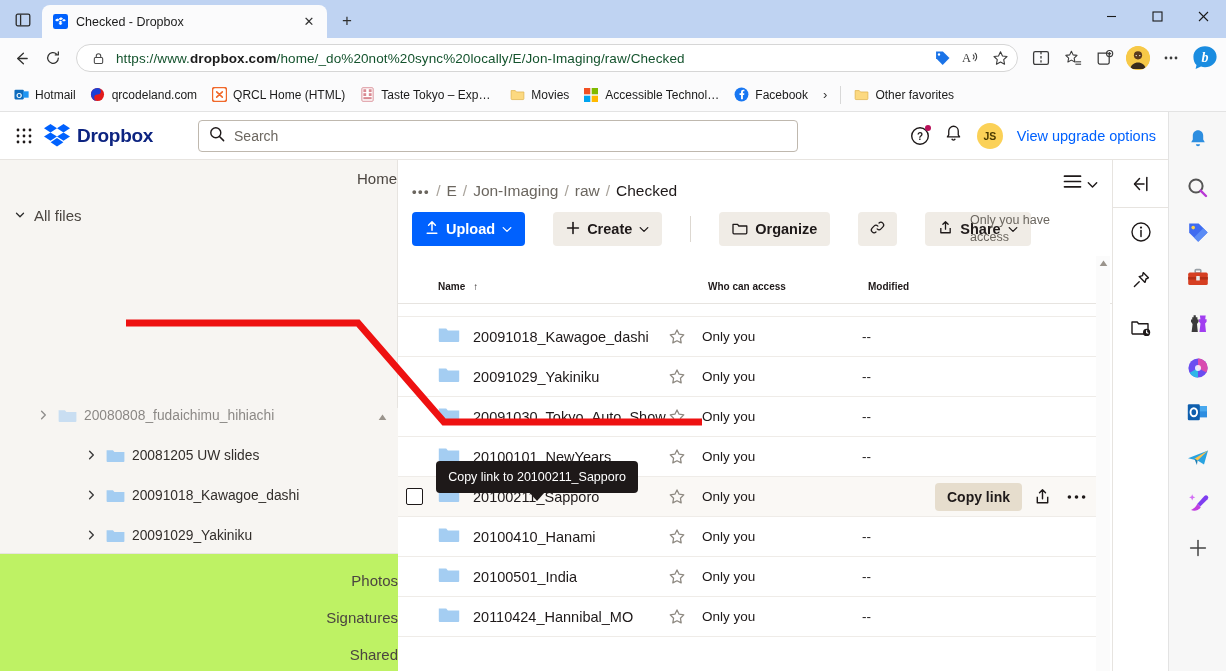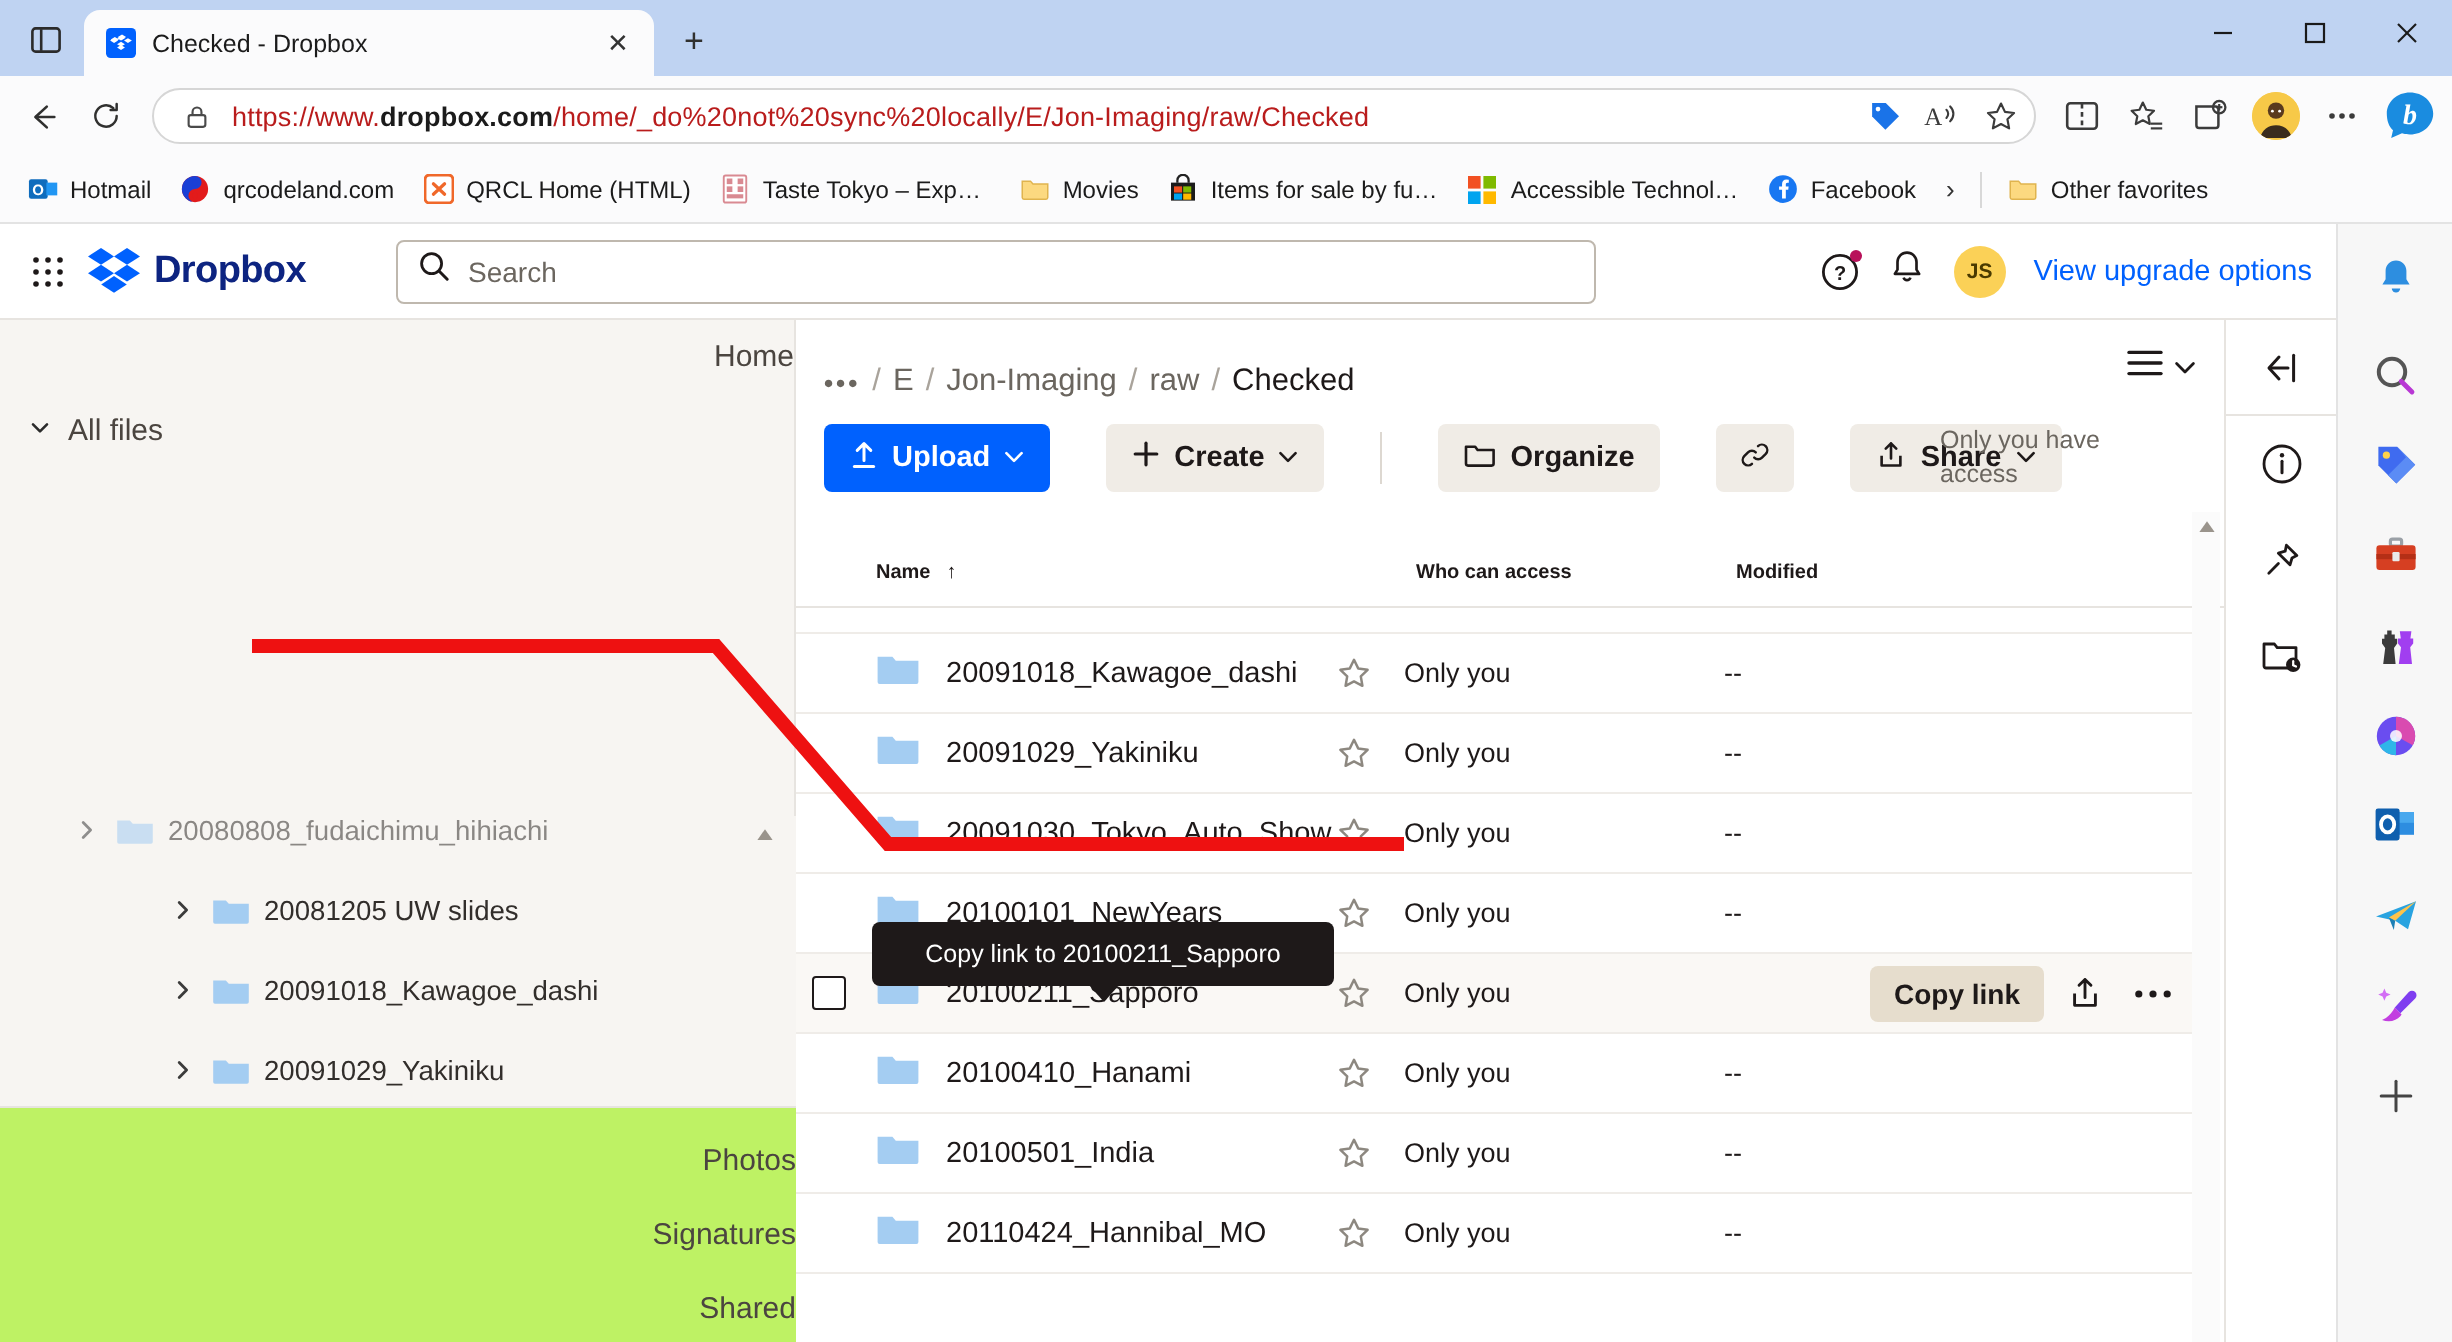--- a/index.html
+++ b/index.html
@@ -63,21 +63,21 @@
   }
   .omnibox {
     flex:1; height:28px; margin:0 6px; background:#ffffff;
     border:1px solid #d6d6d6; border-radius:14px;
     display:flex; align-items:center; padding:0 6px 0 10px; gap:7px;
     font-size:13.5px;
   }
   .omnibox .url { flex:1; color:#6b6b6b; white-space:nowrap; overflow:hidden;
     font-size:13.5px; letter-spacing:.1px;}
   .omnibox .url b { color:#1b1b1b; font-weight:700; }
-  .omnibox .url .dim { color:#b91c1c; }
+  .omnibox .url .dim { color:#14532d; }
   .obicon { width:22px;height:22px;display:flex;align-items:center;justify-content:center; color:#4a4a4a;}
   .toolicon {
     width:30px;height:30px;display:flex;align-items:center;justify-content:center;
     border-radius:4px; color:#3b3b3b;
   }
   .avatar-btn {
     width:24px;height:24px;border-radius:50%;background:#f7c948;
     display:flex;align-items:center;justify-content:center;overflow:hidden;
     margin:0 4px;
   }
@@ -223,21 +223,21 @@
     background:#e6ddcd; border-radius:4px; padding:6px 12px;
     font-size:14px; font-weight:700; color:#1e1919;
   }
   .act-ico { width:28px;height:28px; display:flex;align-items:center;justify-content:center; }
   .rowcheck {
     position:absolute; left:8px; width:17px;height:17px;border:1.6px solid #1e1919; border-radius:2px;
     background:#fff;
   }
 
   .tooltip {
-    position:absolute; left:836px; top:461px; width:231px; height:32px;
+    position:absolute; left:836px; top:461px; width:202px; height:32px;
     background:#1e1919; color:#fff; border-radius:4px;
     display:flex; align-items:center; justify-content:center;
     font-size:12.5px; z-index:40;
   }
   .tooltip:after {
     content:""; position:absolute; bottom:-8px; left:50%; margin-left:-8px;
     border-left:8px solid transparent; border-right:8px solid transparent;
     border-top:9px solid #1e1919;
   }
 
@@ -449,33 +449,20 @@
         </span>
       <span class="lbl">Taste Tokyo – Exper...</span>
     </div>
     <div class="bm">
       <span class="bm-ico">
           <svg width="15" height="15" viewBox="0 0 16 16">
             <path d="M1.2 3.8h4.4l1.3 1.5h7.9v7.2a.9.9 0 0 1-.9.9H2.1a.9.9 0 0 1-.9-.9z" fill="#fcd980" stroke="#e0b44e" stroke-width=".8"></path>
           </svg>
         </span>
       <span class="lbl">Movies</span>
-    </div>
-    <div class="bm">
-      <span class="bm-ico">
-          <svg width="15" height="15" viewBox="0 0 16 16">
-            <path d="M5 4.6V3.4a3 3 0 0 1 6 0v1.2" fill="none" stroke="#222" stroke-width="1.2"></path>
-            <rect x="1.6" y="4.6" width="12.8" height="9.6" fill="#1b1b1b"></rect>
-            <rect x="3.2" y="6.6" width="4.3" height="3.3" fill="#f25022"></rect>
-            <rect x="8.1" y="6.6" width="4.3" height="3.3" fill="#7fba00"></rect>
-            <rect x="3.2" y="10.4" width="4.3" height="3.3" fill="#00a4ef"></rect>
-            <rect x="8.1" y="10.4" width="4.3" height="3.3" fill="#ffb900"></rect>
-          </svg>
-        </span>
-      <span class="lbl">Items for sale by fut...</span>
     </div>
     <div class="bm">
       <span class="bm-ico">
           <svg width="14" height="14" viewBox="0 0 14 14">
             <rect x="0" y="0" width="6.3" height="6.3" fill="#f25022"></rect>
             <rect x="7.7" y="0" width="6.3" height="6.3" fill="#7fba00"></rect>
             <rect x="0" y="7.7" width="6.3" height="6.3" fill="#00a4ef"></rect>
             <rect x="7.7" y="7.7" width="6.3" height="6.3" fill="#ffb900"></rect>
           </svg>
         </span>

